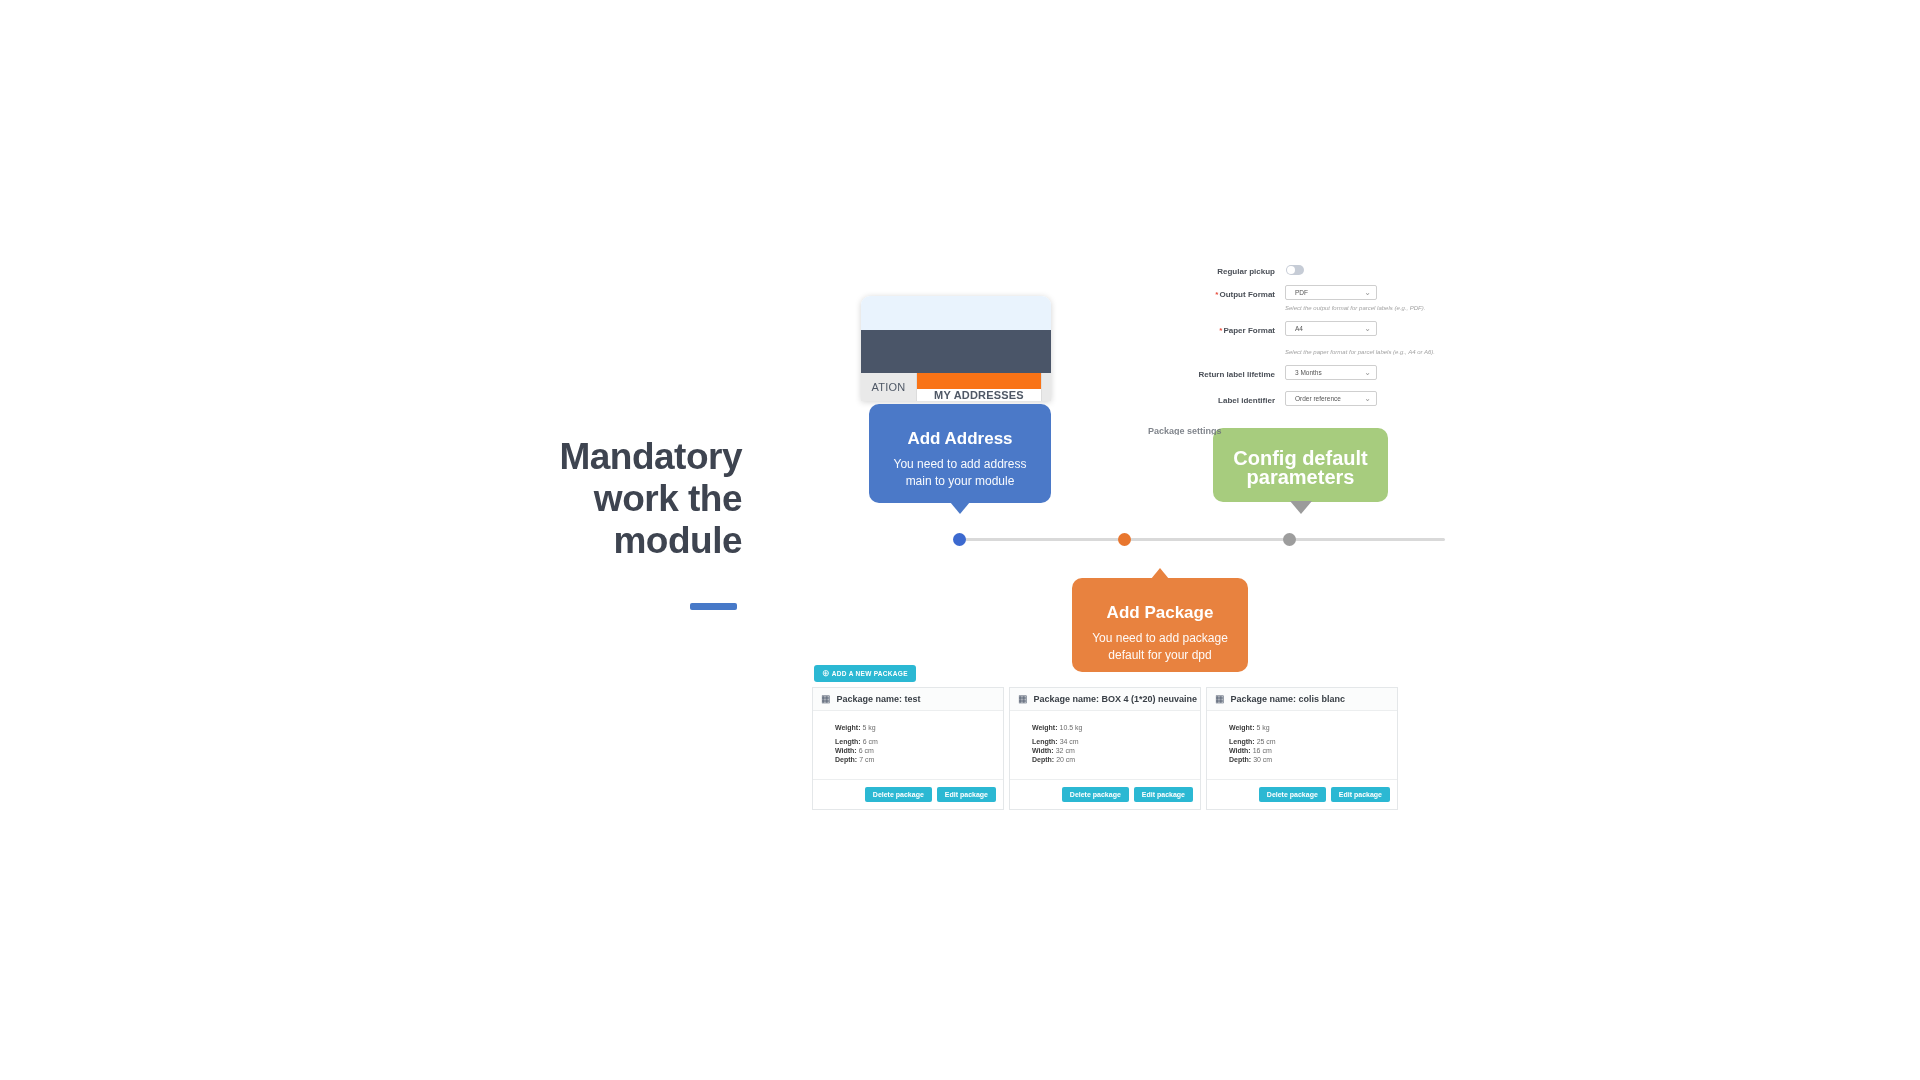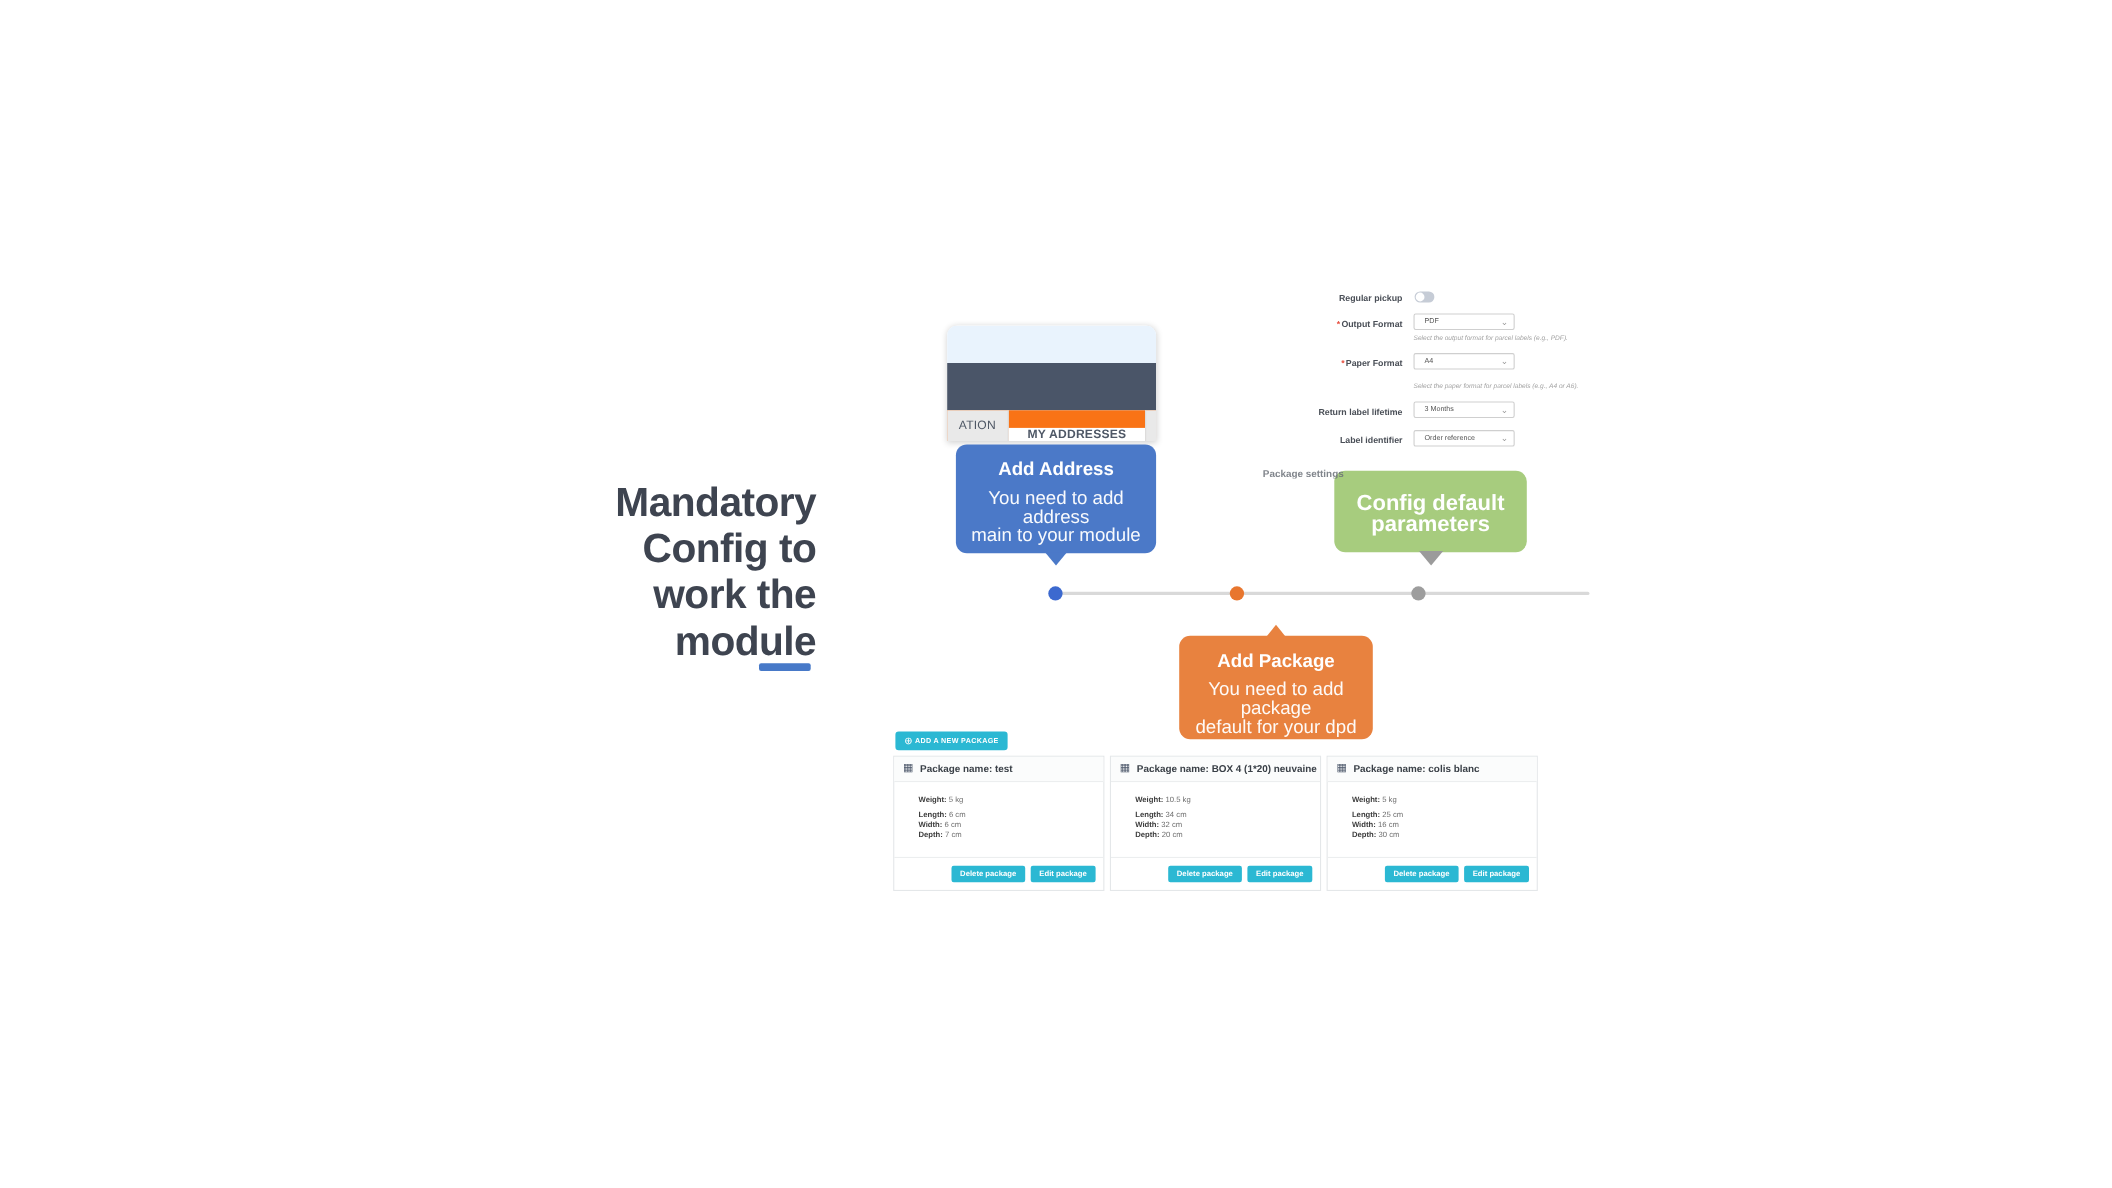--- a/index.html
+++ b/index.html
@@ -29,23 +29,23 @@
   .mini-tabs { height:28px; display:flex; background:#f97316; }
   .mini-tab {
     display:flex; align-items:center; justify-content:center;
     font-size:11px; color:#4f5866; letter-spacing:0.2px;
   }
   .mini-tab.inactive { background:#e9e9e9; border-right:1px solid #dcdcdc; }
   .mini-tab.active   { background:#ffffff; font-weight:bold;margin-top:16px; }
   .mini-tab.stub     { background:#e9e9e9; border-left:1px solid #dcdcdc; }
   
   .callout { position:absolute; border-radius:10px; text-align:center; color:#fff; }
-  .callout .c-title { font-weight:bold; font-size:17px; margin-top:13px; }
+  .callout .c-title { font-weight:bold; font-size:17px; margin-top:25px; }
   .callout .c-body  {
-    font-size:17px; line-height:17px; margin-top:7px;
+    font-size:12px; line-height:17px; margin-top:7px;
     white-space:pre-line; color:rgba(255,255,255,0.96);
   }
   .callout-blue   { left:869px;  top:404px; width:182px; height:99px; background:#4b79c8; }
   .callout-green  { left:1213px; top:428px; width:175px; height:74px; background:#a7cc7e; }
   .callout-green .c-title { font-size:20px; line-height:19px; margin-top:21px; white-space:pre-line; }
   .callout-orange { left:1072px; top:578px; width:176px; height:94px; background:#e8823f; }
   .tail-down-blue {
     position:absolute; left:50%; bottom:-11px; transform:translateX(-50%);
     width:0; height:0; border-left:10px solid transparent;
     border-right:10px solid transparent; border-top:12px solid #4b79c8;
@@ -135,21 +135,20 @@
     cursor:pointer; font-family:"Liberation Sans", sans-serif;
   }
 </style>
 </head>
 <body>
 
 <div id="canvas">
 
   <div class="heading">
     <div>Mandatory</div>
-    <div>Config to</div>
     <div>work the</div>
     <div>module</div>
   </div>
   <div class="accent-bar"></div>
 
   <div class="mini-card">
     <div class="mini-top"></div>
     <div class="mini-navy"></div>
     <div class="mini-tabs">
       <div class="mini-tab inactive" style="width:56px;">ATION</div>

